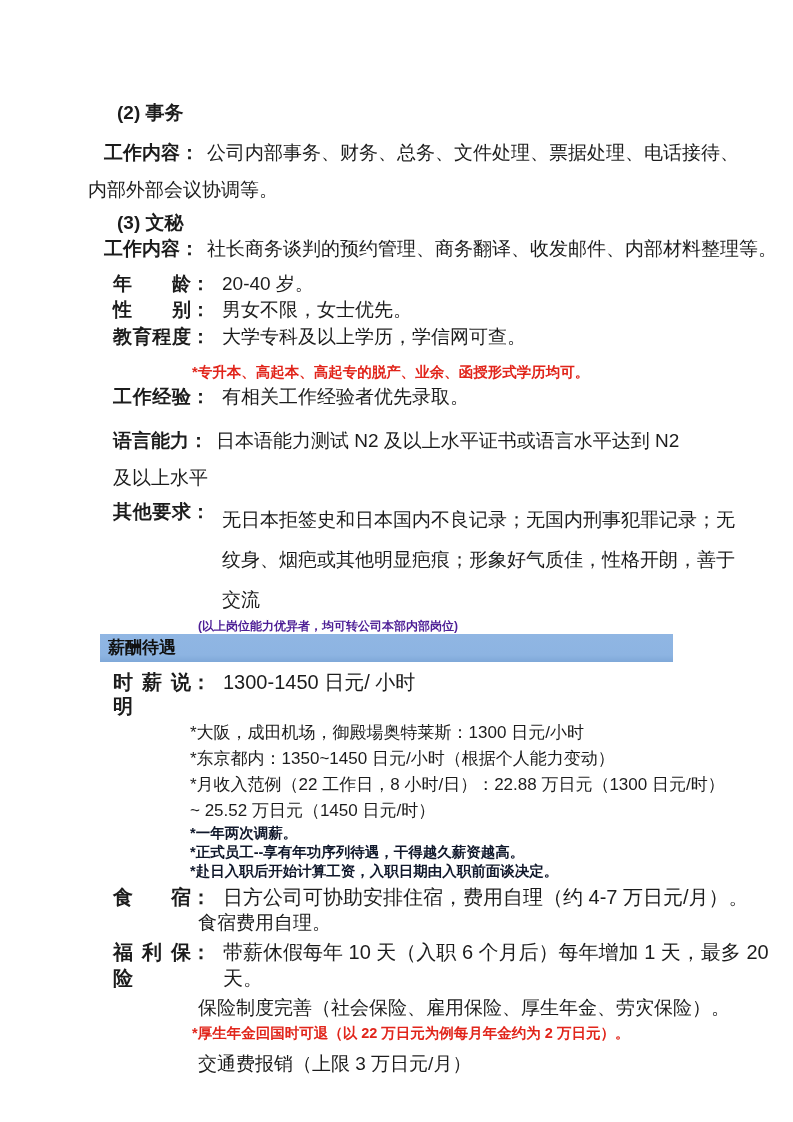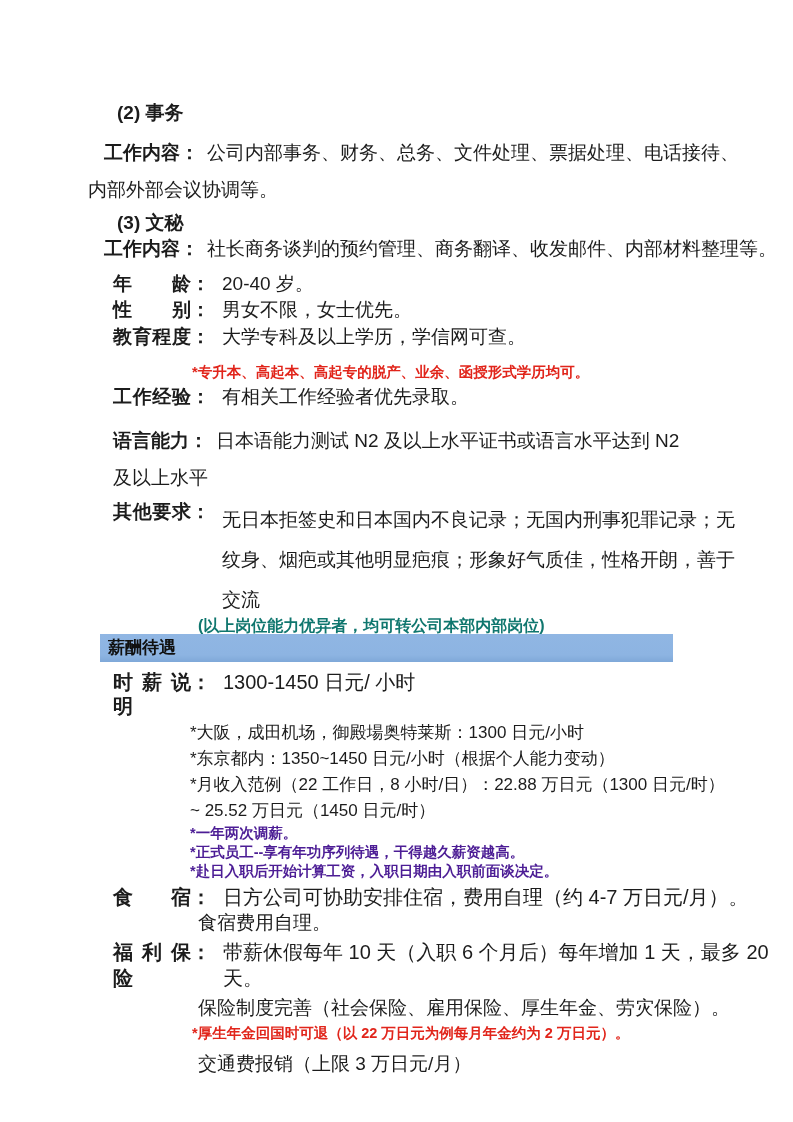--- a/index.html
+++ b/index.html
@@ -38,28 +38,28 @@
   }
   .colon{font-weight:bold;margin-right:12px;}
   .mb2{margin-bottom:2px;} .mb3{margin-bottom:3px;} .mb4{margin-bottom:4px;}
   .mb13{margin-bottom:13px;}
   .red-note{
     margin-left:192px;font-size:14.5px;font-weight:bold;
     color:#e1251b;line-height:17px;
   }
   .lang-para{margin:0 0 4px 113px;width:584px;font-size:19px;line-height:37px;}
   .other-row .req-text{width:516px;line-height:40px;}
-  .req-footnote{margin:-2px 0 0 198px;font-size:16px;font-weight:bold;color:#0f766e;line-height:16px;}
+  .req-footnote{margin:-2px 0 0 198px;font-size:12px;font-weight:bold;color:#4c1d95;line-height:16px;}
   
   .sal-list{margin-top:8px;}
   .sal-row{display:flex;margin-left:113px;font-size:20px;line-height:24px;}
   .sal-row-tall{line-height:26px;}
   .sub-block{margin:2px 0 0 190px;width:540px;font-size:17px;line-height:26px;color:#1c1c1c;}
   .sub-line{margin:0;}
-  .red-block{margin:0 0 4px 190px;font-size:14.5px;font-weight:bold;color:#4c1d95;line-height:19px;}
+  .red-block{margin:0 0 4px 190px;font-size:14.5px;font-weight:bold;color:#0f172a;line-height:19px;}
   .sub-plain{margin:2px 0 0 198px;font-size:19px;line-height:24px;}
   .sub-plain26{line-height:26px;margin-top:4px;}
   .welf-note{margin:4px 0 0 192px;font-size:14.5px;font-weight:bold;color:#e1251b;line-height:17px;}
   .transport{margin:10px 0 0 198px;font-size:19px;line-height:24px;}
   .mt4{margin-top:4px;}
 </style>
 </head>
 <body>
 
 <div class="page">

